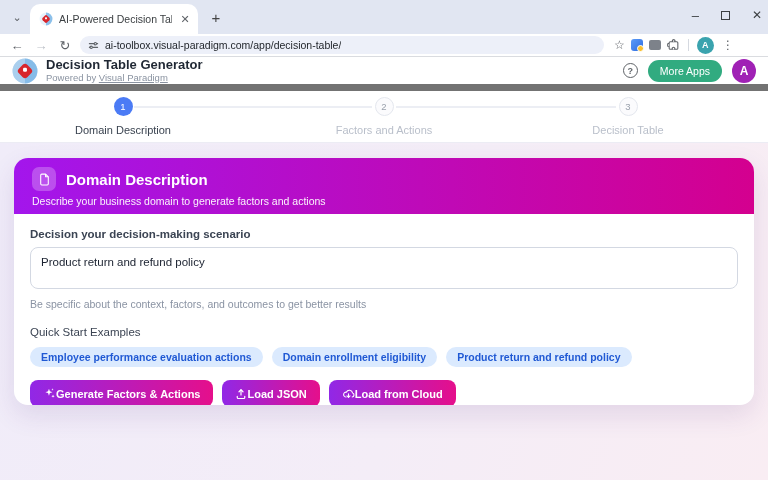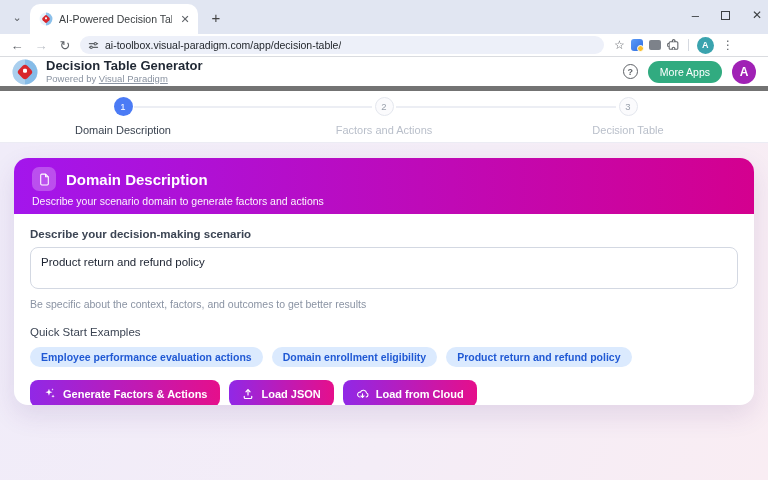--- a/index.html
+++ b/index.html
@@ -27,21 +27,21 @@
   .star { color:#5f6368; font-size:12px; margin-left:4px; }
   .ext-blue { width:12px; height:12px; border-radius:3px; background:linear-gradient(135deg,#5b9bf8,#2f6de0); position:relative; }
   .ext-blue::after { content:""; position:absolute; right:-1px; bottom:-1px; width:5px; height:5px; border-radius:50%; background:#fbc02d; border:1px solid #fff; }
   .ext-bubble { width:12px; height:10px; border-radius:2px; background:#7d828a; position:relative; }
   .ext-bubble::after { content:""; position:absolute; left:2px; bottom:-3px; border:3px solid transparent; border-top-color:#7d828a; }
   .tb-divider { width:1px; height:12px; background:#d5d9e0; margin:0 2px; }
   .tb-avatar { width:17px; height:17px; border-radius:50%; background:#3aa3ae; color:#fff; font-size:9px; font-weight:bold; display:flex; align-items:center; justify-content:center; }
   .dots { color:#5f6368; font-size:12px; letter-spacing:0; margin-left:2px; }
 
   
-  .appheader { height:34px; background:#fff; border-bottom:5px solid #737373; display:flex; align-items:center; padding:0 12px; }
+  .appheader { height:34px; background:#fff; border-bottom:7px solid #737373; display:flex; align-items:center; padding:0 12px; }
   .vp-logo { width:26px; height:26px; margin-right:8px; }
   .app-titles { display:flex; flex-direction:column; line-height:1.15; }
   .app-title { font-size:13px; font-weight:bold; color:#1f2733; }
   .app-sub { font-size:9.5px; color:#8a93a1; }
   .app-sub a { color:#8a93a1; }
   .hdr-right { margin-left:auto; display:flex; align-items:center; gap:10px; }
   .help { width:15px; height:15px; border:1.4px solid #5f6368; border-radius:50%; color:#5f6368; font-size:9px; font-weight:bold; display:flex; align-items:center; justify-content:center; }
   .more-apps { background:#31ab80; color:#fff; font-size:10.5px; font-weight:normal; border:none; border-radius:13px; padding:5px 12px; }
   .hdr-avatar { width:24px; height:24px; border-radius:50%; background:#a021b5; color:#fff; font-size:12px; font-weight:bold; display:flex; align-items:center; justify-content:center; }
 
@@ -68,21 +68,21 @@
   .ch-title { font-size:15px; font-weight:bold; }
   .ch-sub { font-size:10.5px; margin-top:4px; opacity:0.95; }
   .card-body { padding:14px 16px 0; }
   .field-label { font-size:11.5px; font-weight:bold; color:#3b4453; }
   .scenario { width:708px; height:42px; margin-top:7px; border:1px solid #d3d8e2; border-radius:8px; padding:8px 10px; font-family:"Liberation Sans",sans-serif; font-size:11.5px; color:#1b2230; resize:none; outline:none; }
   .helper { font-size:10.5px; color:#8a93a3; margin-top:5px; }
   .examples-label { font-size:11.5px; font-weight:normal; color:#3b4453; margin-top:16px; }
   .pills { display:flex; gap:9px; margin-top:9px; }
   .pill { background:#dbeafe; color:#2059d4; font-size:10.5px; font-weight:600; border:none; border-radius:10px; padding:4px 11px; white-space:nowrap; }
   .actions { display:flex; gap:9px; margin-top:13px; }
-  .grad-btn { display:flex; align-items:center; gap:7px; border:none; border-radius:8px; padding:7px 13px; background:linear-gradient(90deg,#9128e6,#e50f8b); color:#fff; font-size:11px; font-weight:bold; font-family:"Liberation Sans",sans-serif; }
+  .grad-btn { display:flex; align-items:center; border:none; border-radius:8px; padding:7px 13px; background:linear-gradient(90deg,#9128e6,#e50f8b); color:#fff; font-size:11px; font-weight:bold; font-family:"Liberation Sans",sans-serif; }
   svg { display:block; }
 </style>
 </head>
 <body>
 
 <div class="window">
 
   <div class="tabstrip">
     <div class="tab-search">⌄</div>
     <div class="tab">
@@ -175,24 +175,24 @@
       <div class="card-header">
         <div class="ch-top">
           <span class="ch-icon">
             <svg width="13" height="13" viewBox="0 0 24 24" fill="none" stroke="#fff" stroke-width="2" stroke-linejoin="round">
                 <path d="M14 2H7a2 2 0 0 0-2 2v16a2 2 0 0 0 2 2h10a2 2 0 0 0 2-2V7z"></path>
                 <path d="M14 2v5h5"></path>
               </svg>
           </span>
           <span class="ch-title">Domain Description</span>
         </div>
-        <div class="ch-sub">Describe your scenario domain to generate factors and actions</div>
+        <div class="ch-sub">Describe your business domain to generate factors and actions</div>
       </div>
       <div class="card-body">
-        <div class="field-label">Describe your decision-making scenario</div>
+        <div class="field-label">Decision your decision-making scenario</div>
         <textarea class="scenario" style="">Product return and refund policy</textarea>
         <div class="helper">Be specific about the context, factors, and outcomes to get better results</div>
         <div class="examples-label">Quick Start Examples</div>
         <div class="pills">
           <button class="pill">Employee performance evaluation actions</button>
           <button class="pill">Domain enrollment eligibility</button>
           <button class="pill">Product return and refund policy</button>
         </div>
         <div class="actions">
           <button class="grad-btn">

